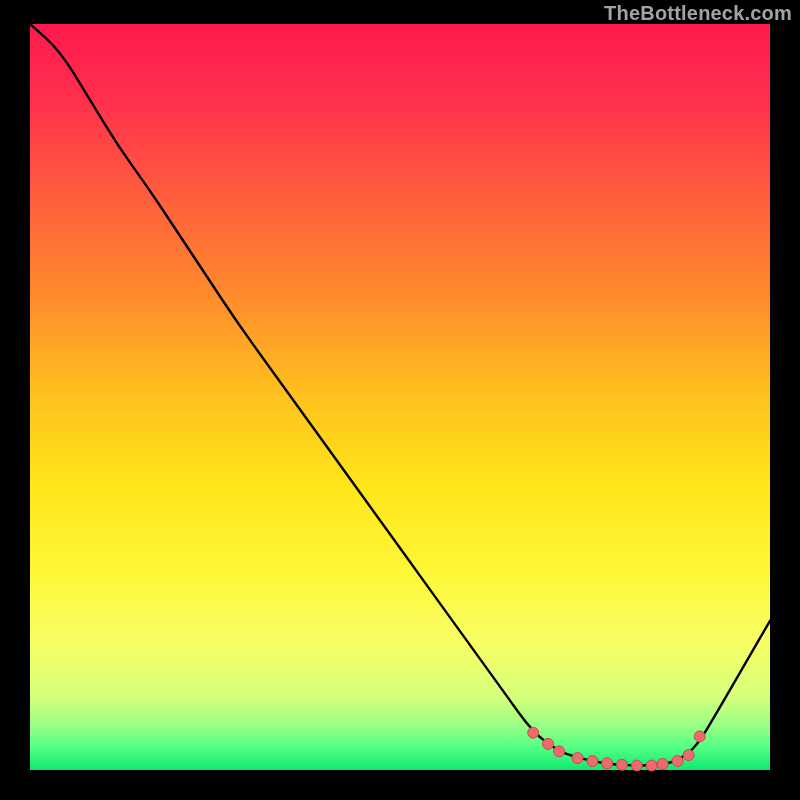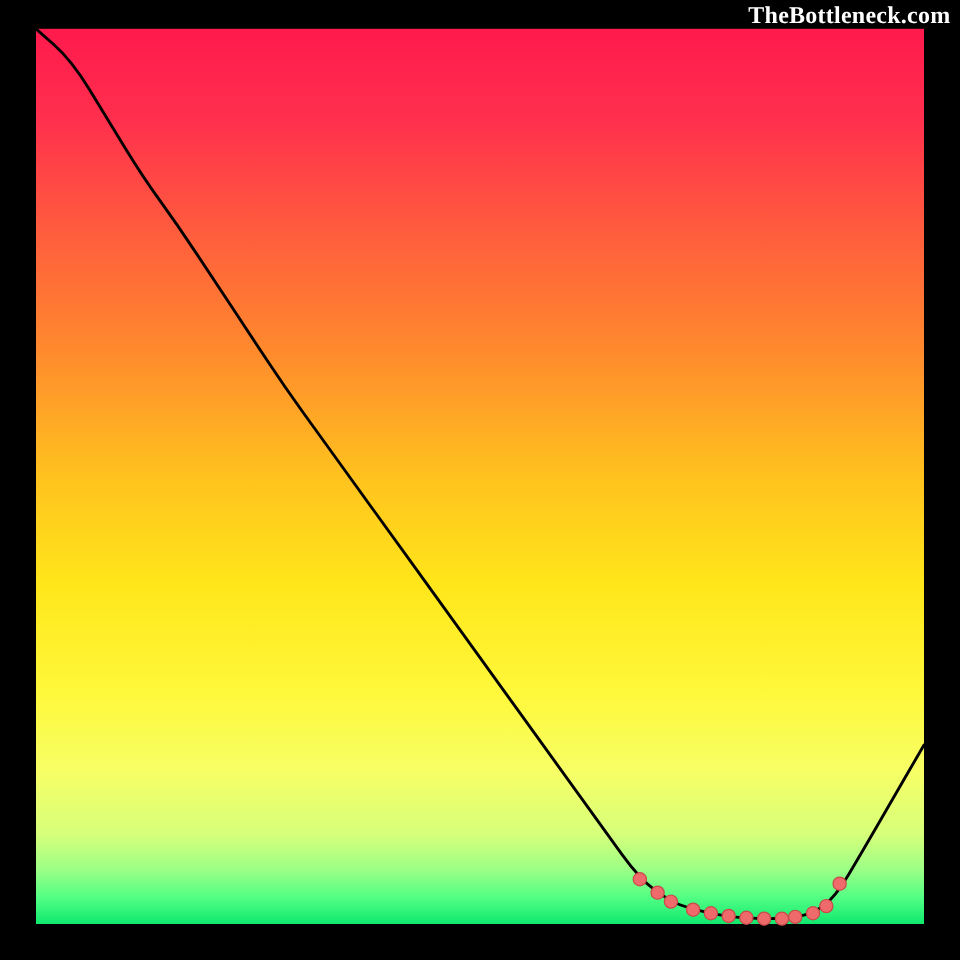--- a/index.html
+++ b/index.html
@@ -18,24 +18,24 @@
   }
   svg.plot {
     position: absolute;
     left: 0;
     top: 0;
   }
   .attrib {
     position: absolute;
     top: 2px;
     right: 8px;
-    font-family: Liberation Serif, serif;
+    font-family: Liberation Sans, sans-serif;
     font-size: 20px;
     font-weight: 600;
-    color: #ffffff;
+    color: #a3a3a3;
     letter-spacing: 0.2px;
   }
 </style>
 </head>
 <body>
 
 <div class="stage">
   <svg class="plot" width="800" height="800" viewBox="0 0 800 800">
       <defs>
         <linearGradient id="bg-grad" x1="0" y1="0" x2="0" y2="1">

